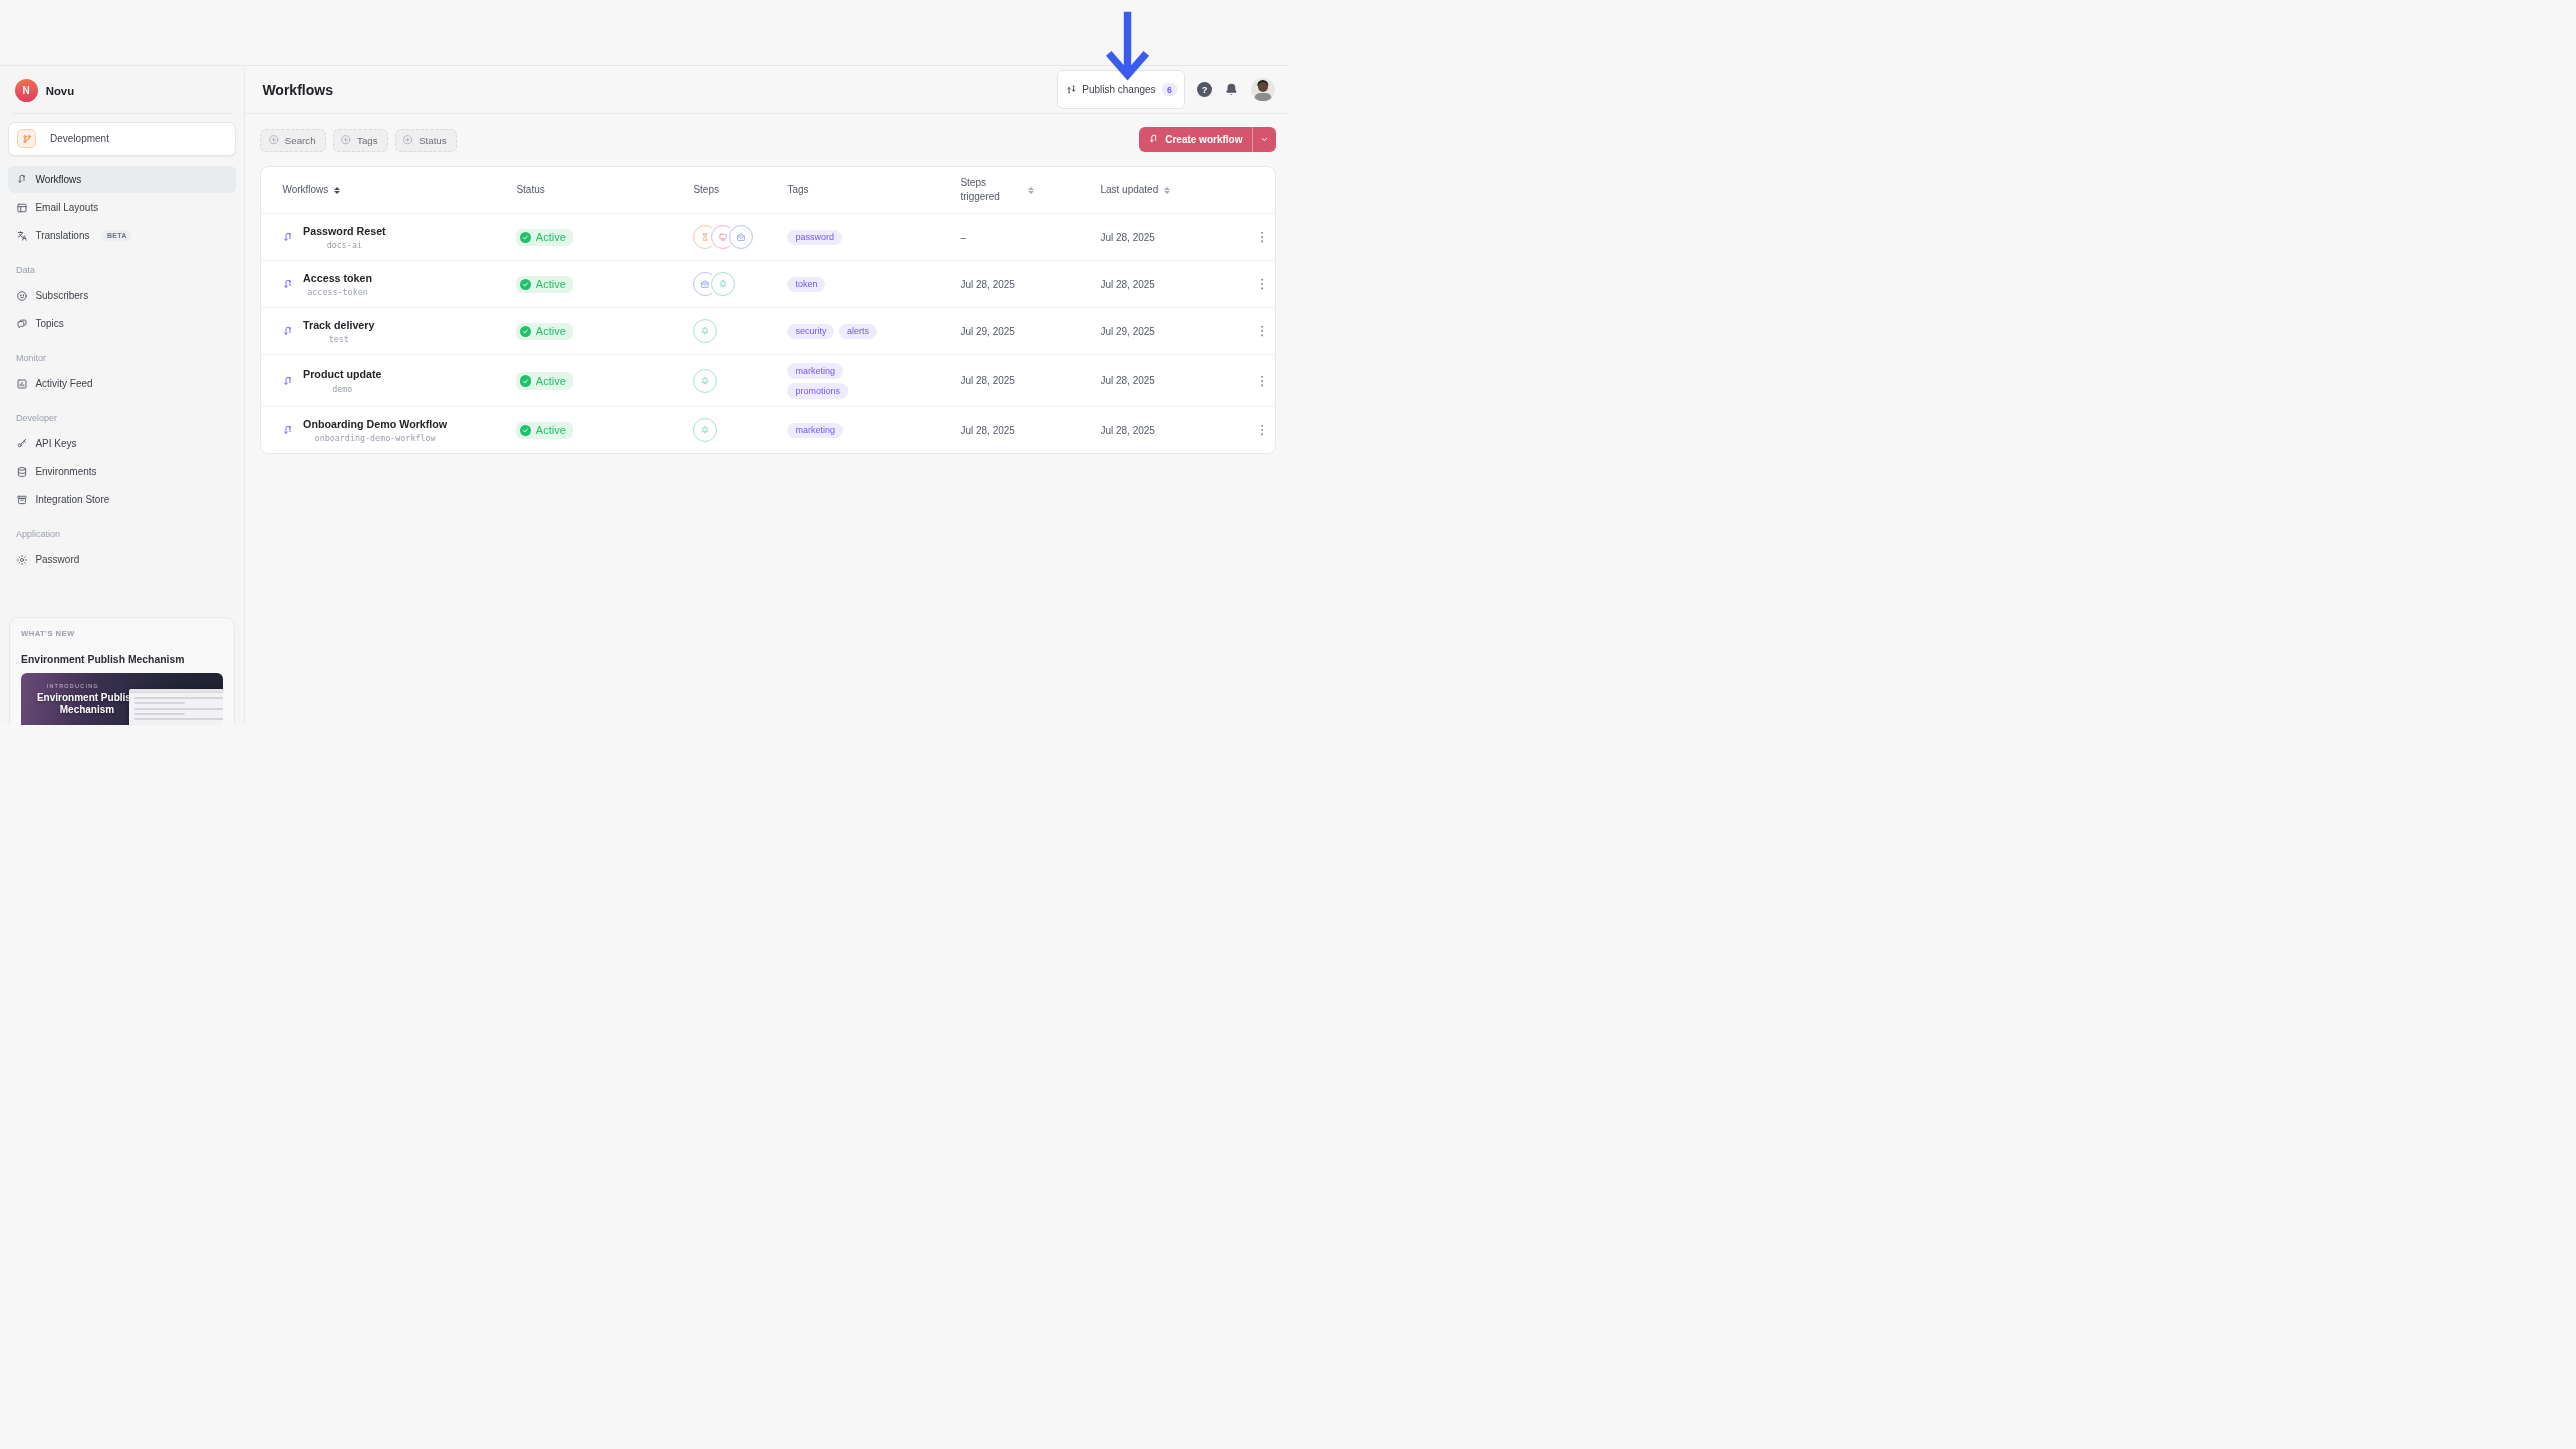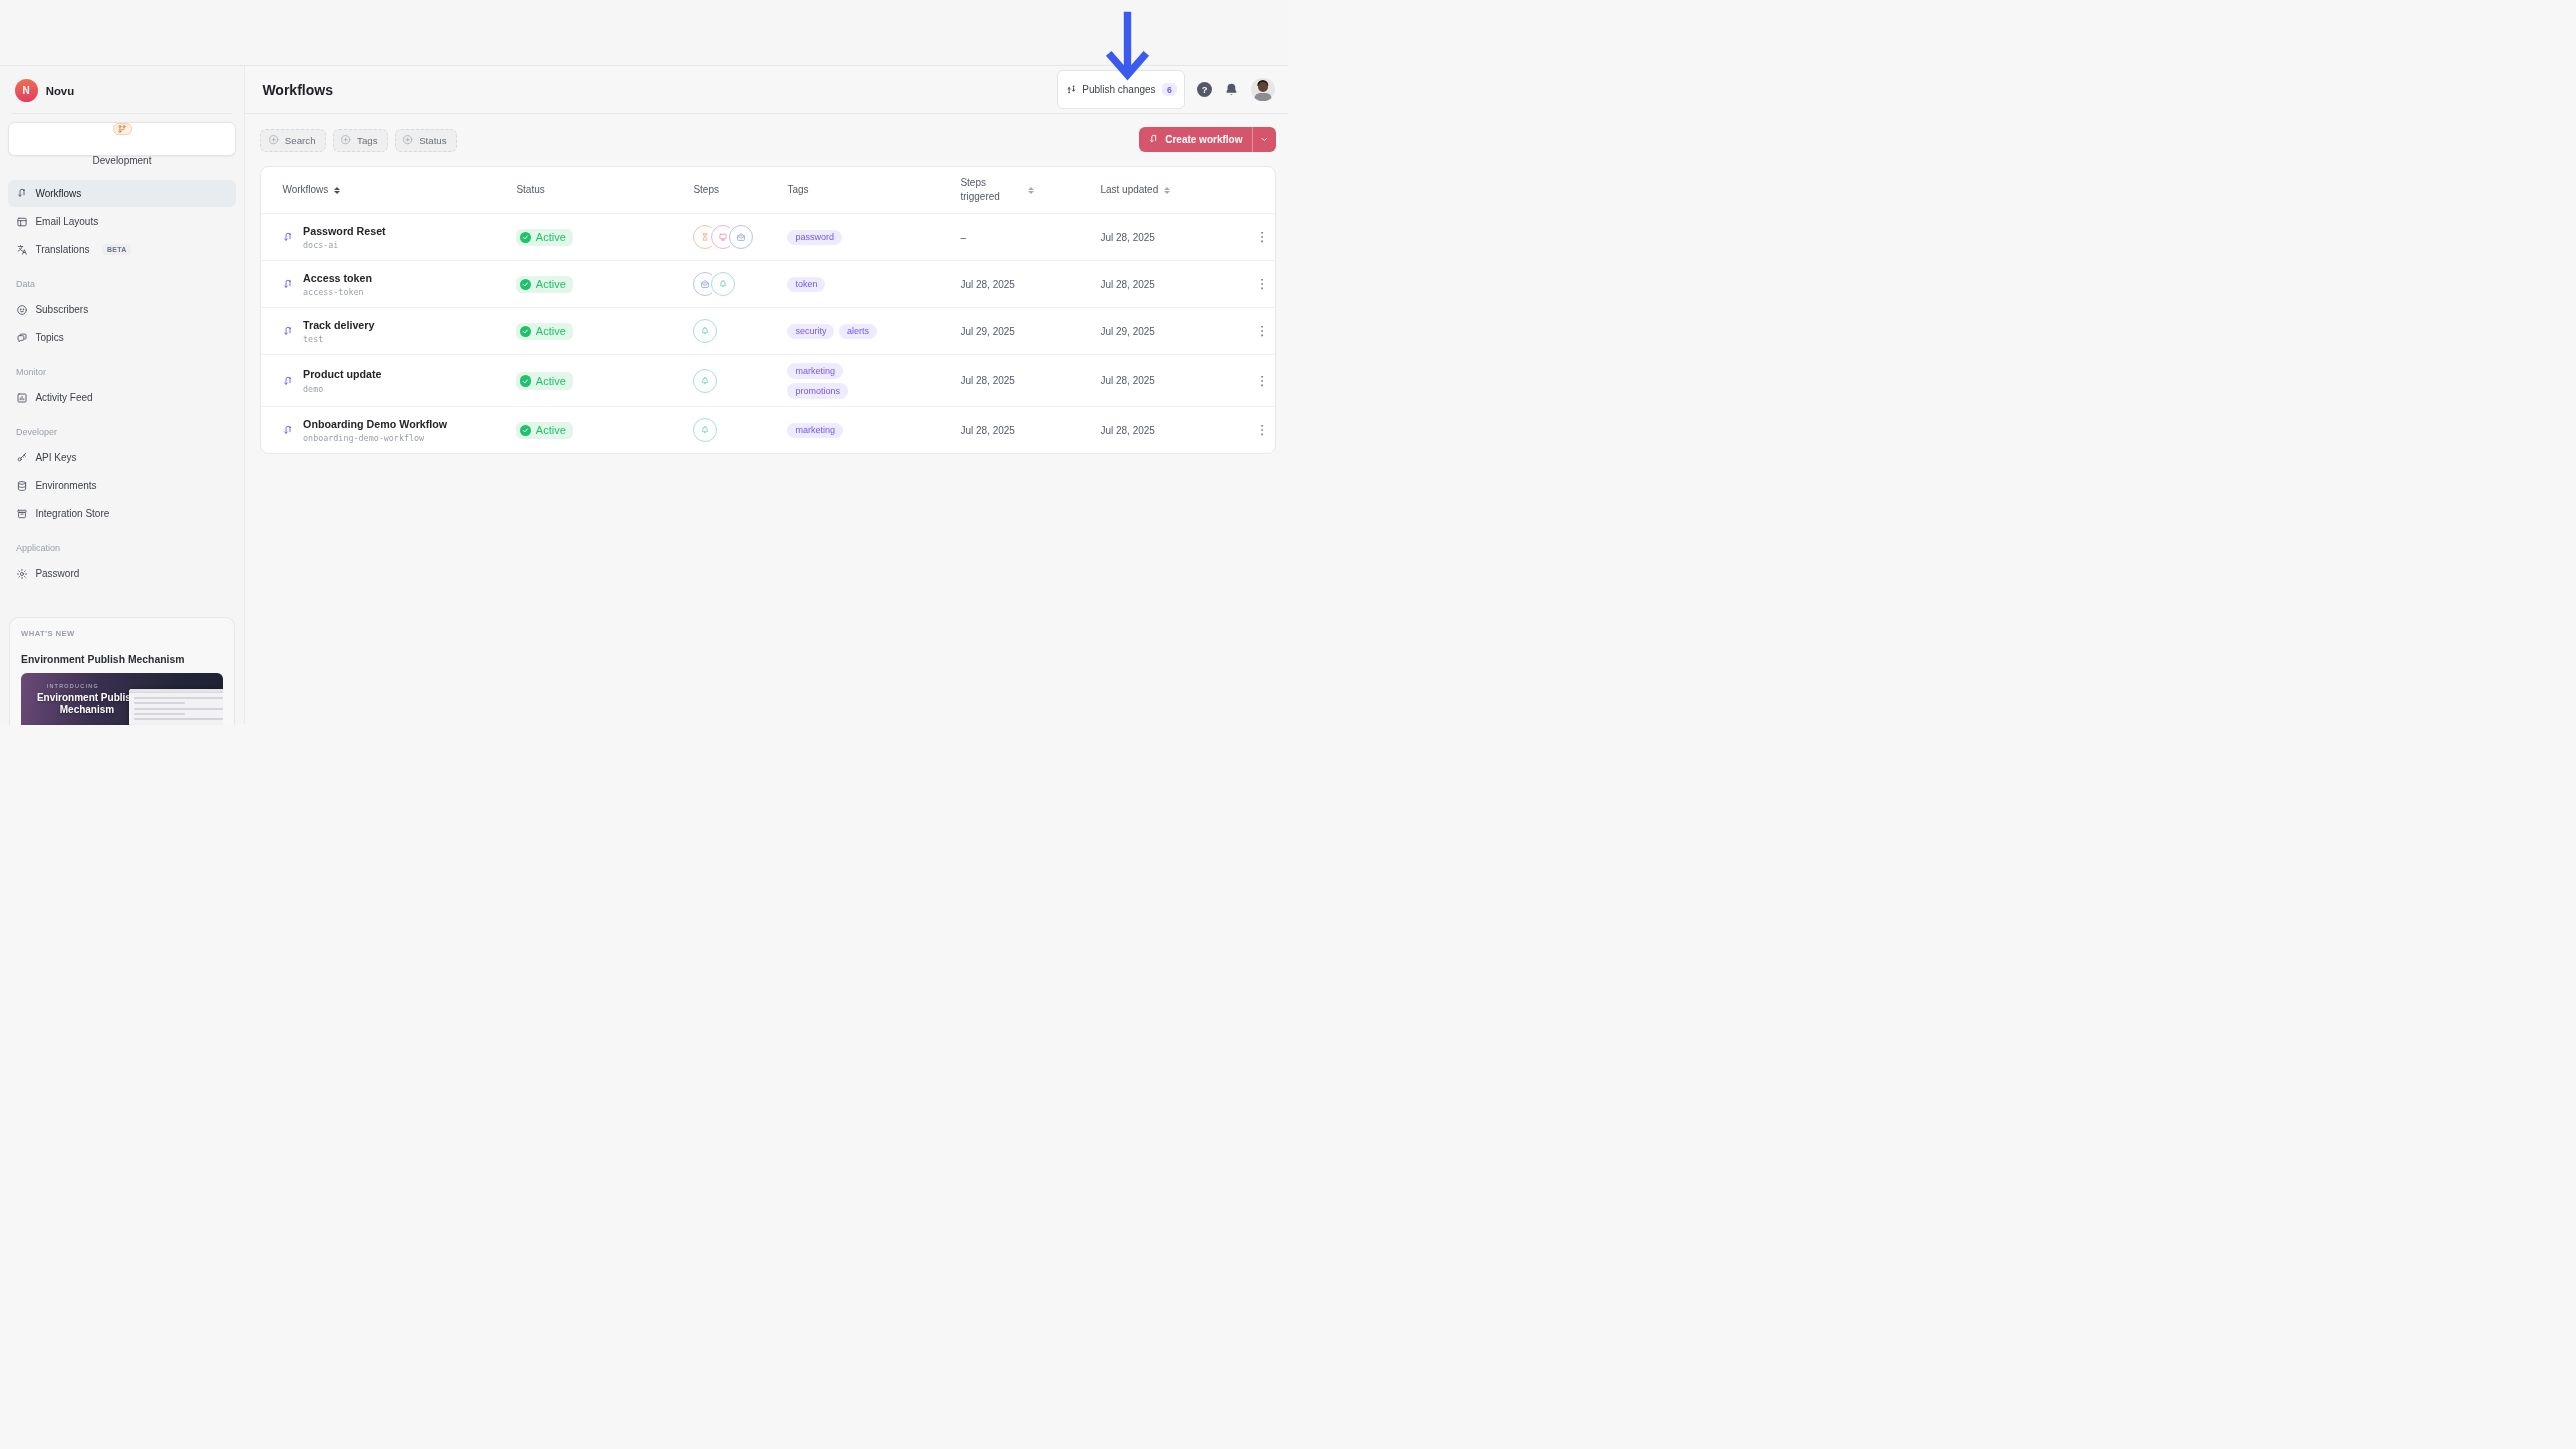--- a/index.html
+++ b/index.html
@@ -11,21 +11,21 @@
 
   .app { display:flex; height:658px; }
 
   
   .sidebar { width:245px; min-width:245px; background:#f5f5f6; border-right:0.7px solid #e9eaec; padding:9.4px 8px 0 8px; position:relative; }
   .logo-row { display:flex; align-items:center; gap:8px; padding:4px 6.7px 10.7px 6.7px; }
   .logo-badge { width:23px; height:23px; border-radius:50%; background:linear-gradient(175deg,#f©,#e23a63); background:linear-gradient(175deg,#f0704f,#e23a63); color:#fff; display:flex; align-items:center; justify-content:center; font-size:10px; font-weight:700; }
   .logo-name { font-size:11.4px; font-weight:600; color:#1f2126; }
   .sidebar-divider { height:0.7px; background:#e7e8eb; margin:0 4px 8px 4px; }
 
-  .env-select { background:#fff; border:0.7px solid #e4e5e9; border-radius:6.7px; box-shadow:0 0.7px 1.3px rgba(20,21,26,.05); height:34px; display:flex; align-items:center; gap:20px; padding:0 8px; cursor:pointer; margin-bottom:24px;flex-direction:column; }
+  .env-select { background:#fff; border:0.7px solid #e4e5e9; border-radius:6.7px; box-shadow:0 0.7px 1.3px rgba(20,21,26,.05); height:34px; display:flex; align-items:center; gap:14px; padding:0 8px; cursor:pointer; margin-bottom:10px; }
   .env-icon { width:19px; height:19px; border-radius:5.4px; background:#fdf0e6; border:0.7px solid #f6cfad; color:#f17b2c; display:flex; align-items:center; justify-content:center; }
   .env-label { font-size:10px; color:#40454d; font-weight:500; }
 
   .nav-item { display:flex; align-items:center; gap:7.4px; height:27px; padding:0 8px; border-radius:6px; color:#525866; font-size:10px; cursor:pointer; margin-bottom:1.3px; }
   .nav-item .nav-label { color:#3d424a; }
   .nav-item.active { background:#e8ecef; }
   .nav-item.active .nav-label { color:#23252a; font-weight:500; }
   .nav-item svg { flex:none; }
   .beta-pill { margin-left:5.4px; background:#eceef1; color:#6d7380; font-size:7px; font-weight:700; letter-spacing:0.3px; border-radius:4px; padding:2px 4.7px; }
   .beta-pill:empty { display:none; }
@@ -67,21 +67,21 @@
 
   
   .card { margin:14.8px 12px 0 15.4px; background:#fff; border:0.7px solid #e7e8eb; border-radius:8.7px; overflow:hidden; }
   .t-grid { display:grid; grid-template-columns:234px 177px 94px 173px 140px 149px 1fr; align-items:center; padding-left:21px; }
   .t-head { height:46px; }
   .th { font-size:10px; color:#525866; display:flex; align-items:center; gap:6px; padding-right:8px; }
   .th .th-label { max-width:62px; line-height:1.4; }
   .t-row { border-top:0.7px solid #f0f1f3; min-height:47px; }
   .t-row.tall { min-height:52px; }
 
-  .wf-cell { display:flex; align-items:center; gap:8.7px; }
+  .wf-cell { display:flex; align-items:center; gap:8.7px;text-align:center; }
   .wf-icon { color:#7d52f4; display:flex; }
   .wf-name { font-size:10.7px; font-weight:600; color:#232529; line-height:1.3; }
   .wf-id { font-family:"DejaVu Sans Mono", monospace; font-size:8.4px; color:#9aa1ac; margin-top:2px; }
 
   .status-badge { display:inline-flex; align-items:center; gap:4.7px; background:#e2f7e9; border-radius:6px; padding:2.7px 7.4px 2.7px 3.4px; }
   .status-badge .check { width:11.4px; height:11.4px; border-radius:50%; background:#1fc16b; display:flex; align-items:center; justify-content:center; }
   .status-badge .status-text { font-size:11px; font-weight:500; color:#1fc16b; }
 
   .steps-cell { display:flex; }
   .step-circle { width:24px; height:24px; border-radius:50%; display:flex; align-items:center; justify-content:center; border:1px solid; background:#fdfdfd; box-shadow:0 0 0 2px #fff; position:relative; }

